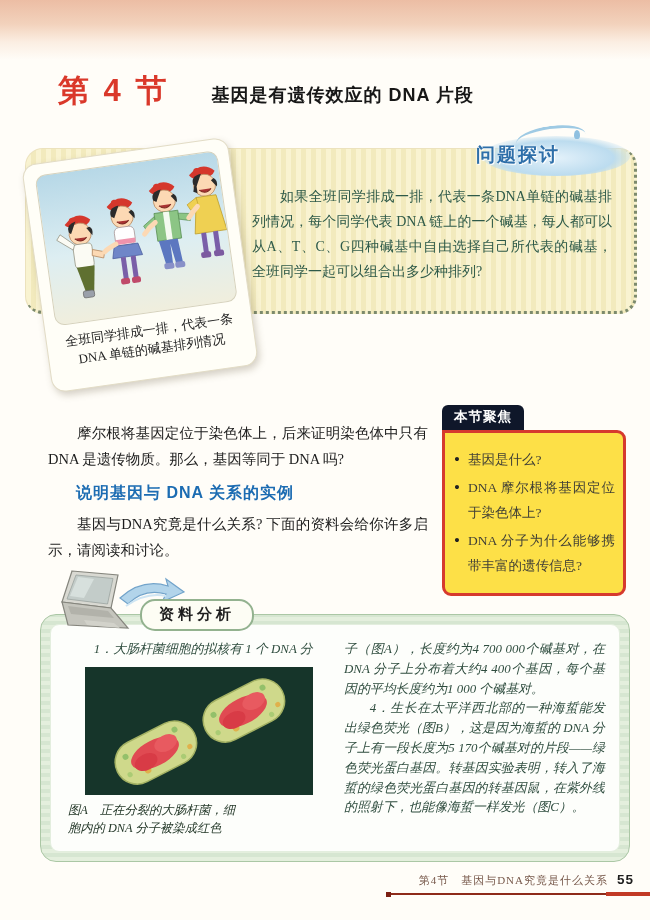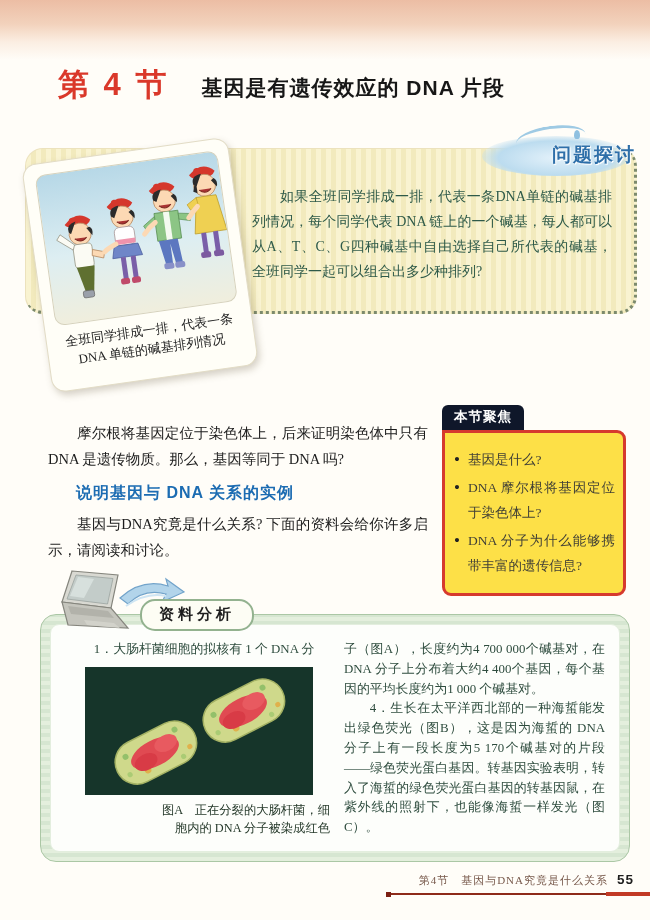--- a/index.html
+++ b/index.html
@@ -4,37 +4,37 @@
 <style>
   html,body{margin:0;padding:0;background:#e9e6e0;}
   .page{position:relative;width:650px;height:920px;margin:0 auto;background:#fffdf8;
         overflow:hidden;font-family:"Liberation Serif",serif;}
   
   .top-band{position:absolute;left:0;top:0;width:650px;height:60px;
     background:linear-gradient(#ecbda4 0%,#f2d2bc 40%,#fbeee2 70%,#fffdf8 100%);}
   
   .title-row{position:absolute;left:58px;top:64px;display:flex;align-items:baseline;
     font-family:"Liberation Sans",sans-serif;}
-  .sec-label{font-size:31px;font-weight:bold;color:#da382a;letter-spacing:3px;}
-  .sec-title{font-size:21px;font-weight:bold;color:#171717;margin-left:32px;letter-spacing:1px;}
+  .sec-label{font-size:31px;font-weight:bold;color:#da382a;letter-spacing:3px;margin-top:6px;}
+  .sec-title{font-size:18px;font-weight:bold;color:#171717;margin-left:42px;letter-spacing:1px;}
   
   .tantao-box{position:absolute;left:25px;top:148px;width:608px;height:162px;
     background:repeating-linear-gradient(90deg,#f9f3d1 0 5px,#f2eabd 5px 10px);
     border-radius:18px;border-top:1px solid #ece2bd;border-left:1px solid #ece2bd;
     border-right:3px dotted #7c8a6d;border-bottom:3px dotted #7c8a6d;}
   .tantao-question{position:absolute;left:252px;top:184px;width:360px;
     font-size:14px;line-height:25px;color:#2e5a49;text-indent:2em;text-align:justify;z-index:3;}
   
   .badge{position:absolute;left:476px;top:132px;width:160px;height:48px;z-index:5;}
   .badge .splash{position:absolute;left:6px;top:4px;width:148px;height:40px;border-radius:50%;
     background:radial-gradient(ellipse at 50% 55%, #e3f1fa 0%, #bcdcef 55%, rgba(188,220,239,0) 78%);}
   .badge .arc1{position:absolute;left:40px;top:-6px;width:70px;height:22px;border-radius:50%;
     border-top:3px solid #9ecae4;transform:rotate(-8deg);}
   .badge .drop{position:absolute;left:98px;top:-2px;width:6px;height:9px;border-radius:50% 50% 50% 50%/60% 60% 40% 40%;background:#8fc0e0;}
-  .badge .label{position:absolute;left:0;top:10px;width:100%;text-align:right;
+  .badge .label{position:absolute;left:0;top:10px;width:100%;text-align:left;
     font-family:"Liberation Sans",sans-serif;font-size:19px;font-weight:bold;color:#2e6fa9;
     letter-spacing:2px;text-shadow:0 0 3px #fff,1px 1px 0 #fff;}
   
   .polaroid{position:absolute;left:36px;top:150px;width:206px;height:228px;
     transform:rotate(-8deg);background:#fffef7;border:1px solid #e2dcc6;border-radius:14px;
     box-shadow:2px 4px 7px rgba(90,80,50,.25);z-index:4;}
   .photo{margin:11px 11px 5px;height:150px;border-radius:10px;border:1px solid #d6d2bd;
     background:linear-gradient(#b7d8e7 0%,#ddeef2 55%,#f0eedd 100%);overflow:hidden;}
   .photo-caption{padding:2px 12px 0;font-size:13px;line-height:19px;color:#242424;text-align:center;}
   
@@ -58,27 +58,27 @@
   .swoosh{position:absolute;left:116px;top:576px;z-index:3;}
   .pill{position:absolute;left:140px;top:599px;width:110px;height:28px;background:#fdfdf4;
     border:2px solid #93b28f;border-radius:15px;z-index:4;
     font-family:"Liberation Sans",sans-serif;font-size:15px;font-weight:bold;color:#1d1d1d;
     letter-spacing:4px;text-align:center;line-height:26px;}
   .green-box{position:absolute;left:40px;top:614px;width:588px;height:246px;
     background:repeating-linear-gradient(0deg,#e4efdd 0 4px,#d6e6d1 4px 8px);
     border:1px solid #abc7a5;border-radius:16px;z-index:1;}
   .green-inner{position:absolute;left:9px;top:9px;right:9px;bottom:9px;background:#fdfefb;
     border:1px solid #e3eede;border-radius:9px;}
-  .gi-content{display:flex;gap:14px;padding:15px 14px 8px 17px;color:#2e4c3e;}
+  .gi-content{display:flex;gap:14px;padding:15px 14px 8px 17px;color:#2e4c3e;font-style:italic;}
   .col-left{width:262px;flex:none;}
   .col-right{flex:1;}
   .a-text{font-size:12.9px;line-height:19.8px;text-align:justify;margin:0;}
   .a-text.ind{text-indent:2em;}
   .ecoli{width:228px;height:128px;margin:7px auto 6px;background:#16352a;display:block;}
-  .fig-caption{font-size:12.3px;line-height:18px;color:#243829;text-align:right;}
+  .fig-caption{font-size:12.3px;line-height:18px;color:#243829;text-align:left;}
   
   .footer{position:absolute;left:0;top:872px;width:650px;}
   .footer-text{text-align:right;padding-right:16px;font-size:11px;color:#77584a;letter-spacing:1px;}
   .footer-text b{font-size:13.5px;color:#1f1f1f;margin-left:9px;font-family:"Liberation Sans",sans-serif;margin-top:36px;}
   .footer-line{position:absolute;left:386px;top:20px;right:0;height:4px;display:flex;align-items:center;}
   .fl-dot{width:5px;height:5px;background:#7c2014;flex:none;}
   .fl-thin{flex:1;height:2px;background:#8e2b1a;}
   .fl-red{width:44px;height:4px;background:#c23a26;flex:none;}
 </style>
 </head>

